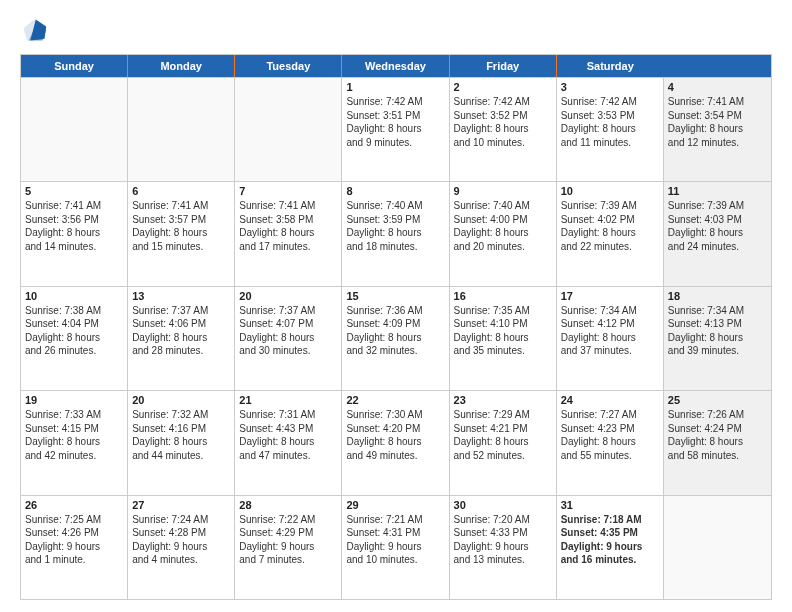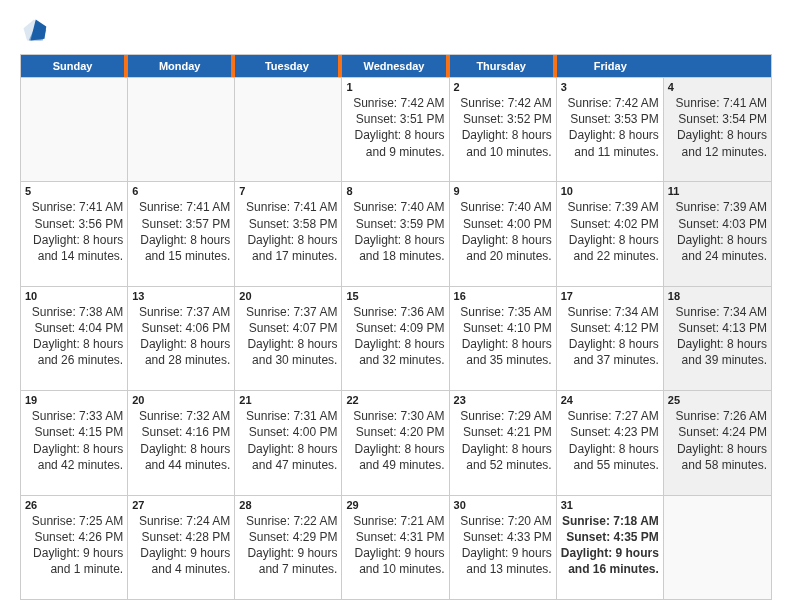--- a/index.html
+++ b/index.html
@@ -64,21 +64,21 @@
       display: grid;
       grid-template-columns: repeat(7, 1fr);
       background: #2266b2;
     }
     .cal-header-cell {
       color: #fff;
       font-size: 11px;
       font-weight: bold;
       padding: 5px 4px;
       text-align: center;
-      border-right: 4px solid #f97316;
+      border-right: 1px solid #f97316;
     }
     .cal-header-cell:last-child { border-right: none; }
     .cal-body {
       flex: 1;
       display: flex;
       flex-direction: column;
     }
     .cal-week {
       display: grid;
       grid-template-columns: repeat(7, 1fr);
@@ -97,24 +97,23 @@
     .cal-cell:last-child { border-right: none; }
     .cal-cell.empty { background: #f9f9f9; }
     .cal-cell.shaded { background: #f0f0f0; }
     .day-num {
       font-size: 11px;
       font-weight: bold;
       color: #222;
       margin-bottom: 2px;
     }
     .cell-text {
-      font-size: 12px;
+      font-size: 10px;
       color: #333;
       line-height: 1.35;
-      text-align: right;
     }
   </style>
 </head>
 <body>
 
 <div class="page">
   <div class="header">
     <div class="logo">
       <svg class="logo-icon" viewBox="0 0 32 32">
         <polygon points="16,4 28,14 24,28 8,28 4,14" fill="#1a5fa8" opacity="0.15"></polygon>
@@ -131,22 +130,22 @@
       <div class="cal-subtitle"></div>
     </div>
   </div>
 
   <div class="calendar">
     <div class="cal-header-row">
     <div class="cal-header-cell">Sunday</div>
         <div class="cal-header-cell">Monday</div>
         <div class="cal-header-cell">Tuesday</div>
         <div class="cal-header-cell">Wednesday</div>
-        <div class="cal-header-cell">Thursday</div>
         <div class="cal-header-cell">Friday</div>
+        <div class="cal-header-cell">Saturday</div>
       </div>
     <div class="cal-body">
     <div class="cal-week">
           <div class="cal-cell empty"></div>
           <div class="cal-cell empty"></div>
           <div class="cal-cell empty"></div>
           <div class="cal-cell">
             <div class="day-num">1</div>
             <div class="cell-text" style="white-space: pre-line;">Sunrise: 7:42 AM
 Sunset: 3:51 PM
@@ -288,21 +287,21 @@
           <div class="cal-cell">
             <div class="day-num">20</div>
             <div class="cell-text" style="white-space: pre-line;">Sunrise: 7:32 AM
 Sunset: 4:16 PM
 Daylight: 8 hours
 and 44 minutes.</div>
           </div>
           <div class="cal-cell">
             <div class="day-num">21</div>
             <div class="cell-text" style="white-space: pre-line;">Sunrise: 7:31 AM
-Sunset: 4:00 PM
+Sunset: 4:43 PM
 Daylight: 8 hours
 and 47 minutes.</div>
           </div>
           <div class="cal-cell">
             <div class="day-num">22</div>
             <div class="cell-text" style="white-space: pre-line;">Sunrise: 7:30 AM
 Sunset: 4:20 PM
 Daylight: 8 hours
 and 49 minutes.</div>
           </div>

